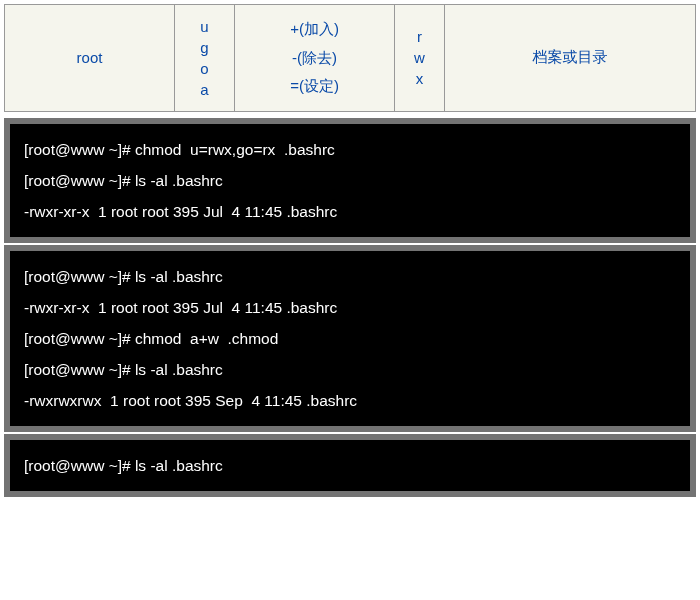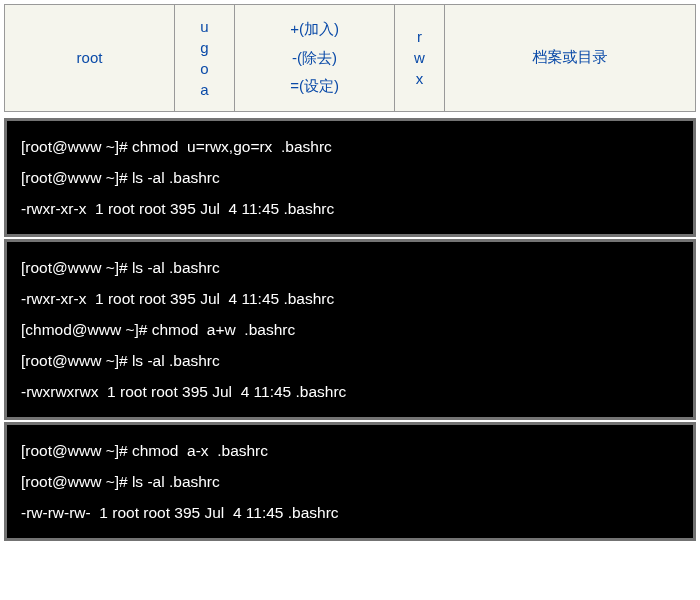--- a/index.html
+++ b/index.html
@@ -9,21 +9,21 @@
     .syntax-table td { border: 1px solid #999; text-align: center; vertical-align: middle; padding: 10px 12px; color: #0a4aa8; }
     .col-cmd { width: 170px; }
     .col-who { width: 60px; }
     .col-op { width: 160px; line-height: 1.9; }
     .col-perm { width: 50px; }
     .col-target { }
     
     .who-line, .perm-line { line-height: 1.4; }
     
     .term-group { margin: 6px 4px 0 4px; }
-    .terminal { background: #000; color: #fff; border: 3px solid #737373; padding: 10px 10px 10px 14px; font-family: Verdana, Arial, sans-serif; font-size: 15.5px; line-height: 2.0; margin-bottom: 2px; position: relative; }
+    .terminal { background: #000; color: #fff; border: 6px solid #737373; padding: 10px 10px 10px 14px; font-family: Verdana, Arial, sans-serif; font-size: 15.5px; line-height: 2.0; margin-bottom: 2px; position: relative; }
     .terminal .line { white-space: pre; }
     
     .watermark { position: absolute; right: 10px; bottom: 6px; font-size: 13px; color: #ddd; }
   </style>
 </head>
 <body>
 
 <table class="syntax-table">
   <tbody>
       <tr>
@@ -53,24 +53,22 @@
 
   <div class="terminal">
     <div class="line">[root@www ~]# chmod  u=rwx,go=rx  .bashrc</div>
     <div class="line">[root@www ~]# ls -al .bashrc</div>
     <div class="line">-rwxr-xr-x  1 root root 395 Jul  4 11:45 .bashrc</div>
   </div>
 
   <div class="terminal">
     <div class="line">[root@www ~]# ls -al .bashrc</div>
     <div class="line">-rwxr-xr-x  1 root root 395 Jul  4 11:45 .bashrc</div>
-    <div class="line">[chmod@www ~]# chmod  a+w  .bashrc</div>
+    <div class="line">[root@www ~]# chmod  a+w  .chmod</div>
     <div class="line">[root@www ~]# ls -al .bashrc</div>
-    <div class="line">-rwxrwxrwx  1 root root 395 Jul  4 11:45 .bashrc</div>
+    <div class="line">-rwxrwxrwx  1 root root 395 Sep  4 11:45 .bashrc</div>
   </div>
 
   <div class="terminal">
-    <div class="line">[root@www ~]# chmod  a-x  .bashrc</div>
     <div class="line">[root@www ~]# ls -al .bashrc</div>
-    <div class="line">-rw-rw-rw-  1 root root 395 Jul  4 11:45 .bashrc</div>
   </div>
 
 </div>
 
 </body></html>

